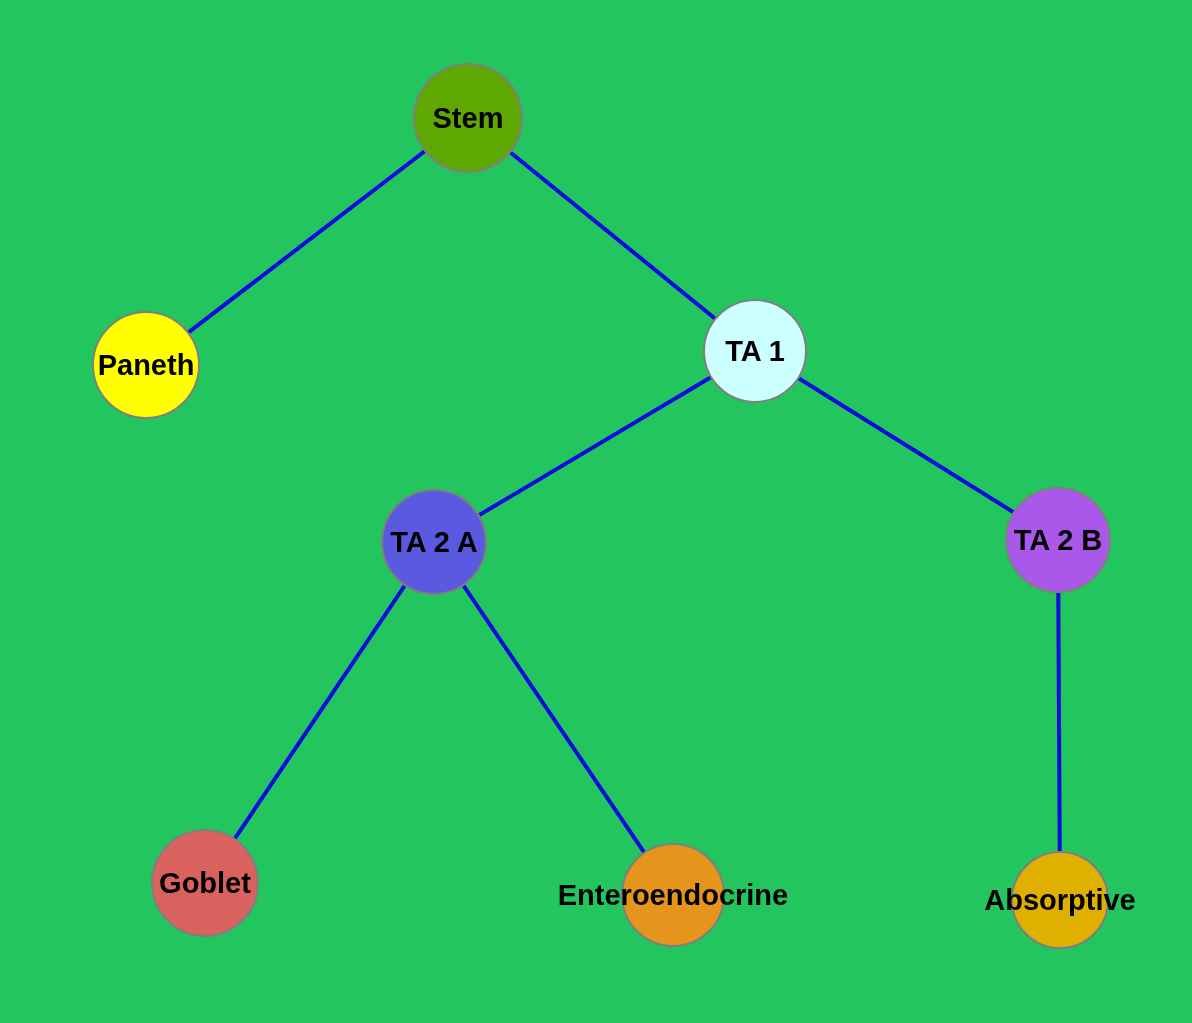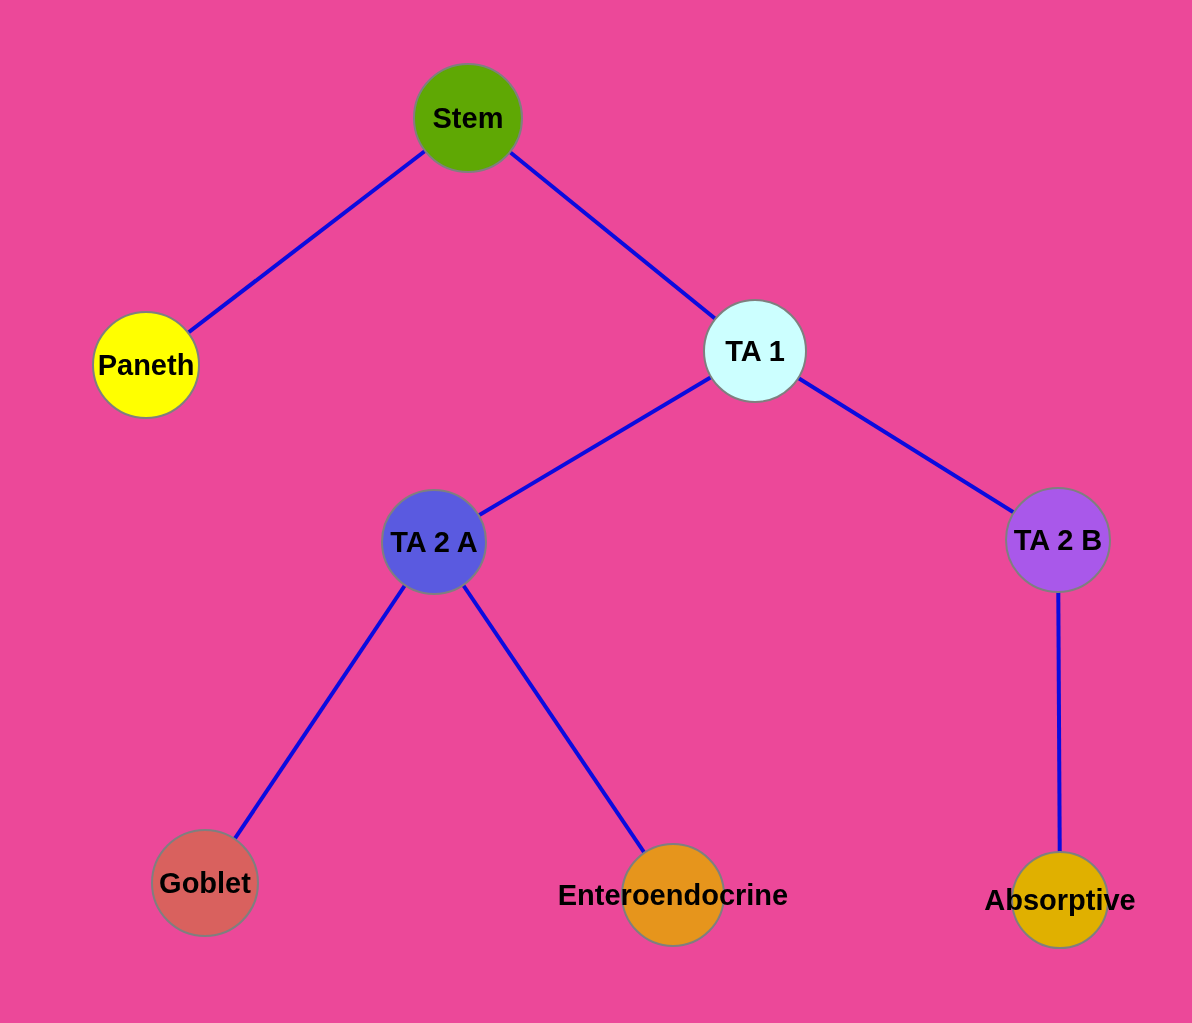--- a/index.html
+++ b/index.html
@@ -4,21 +4,21 @@
 <style>
   html, body {
     margin: 0;
     padding: 0;
     background: #c9c9f1;
   }
   #stage {
     position: relative;
     width: 1192px;
     height: 1023px;
-    background: #ec4899;
+    background: #22c55e;
     overflow: hidden;
     font-family: "Liberation Sans", sans-serif;
   }
   svg {
     display: block;
   }
   .node-label {
     font-family: "Liberation Sans", "DejaVu Sans", sans-serif;
     font-weight: bold;
     font-size: 29px;

